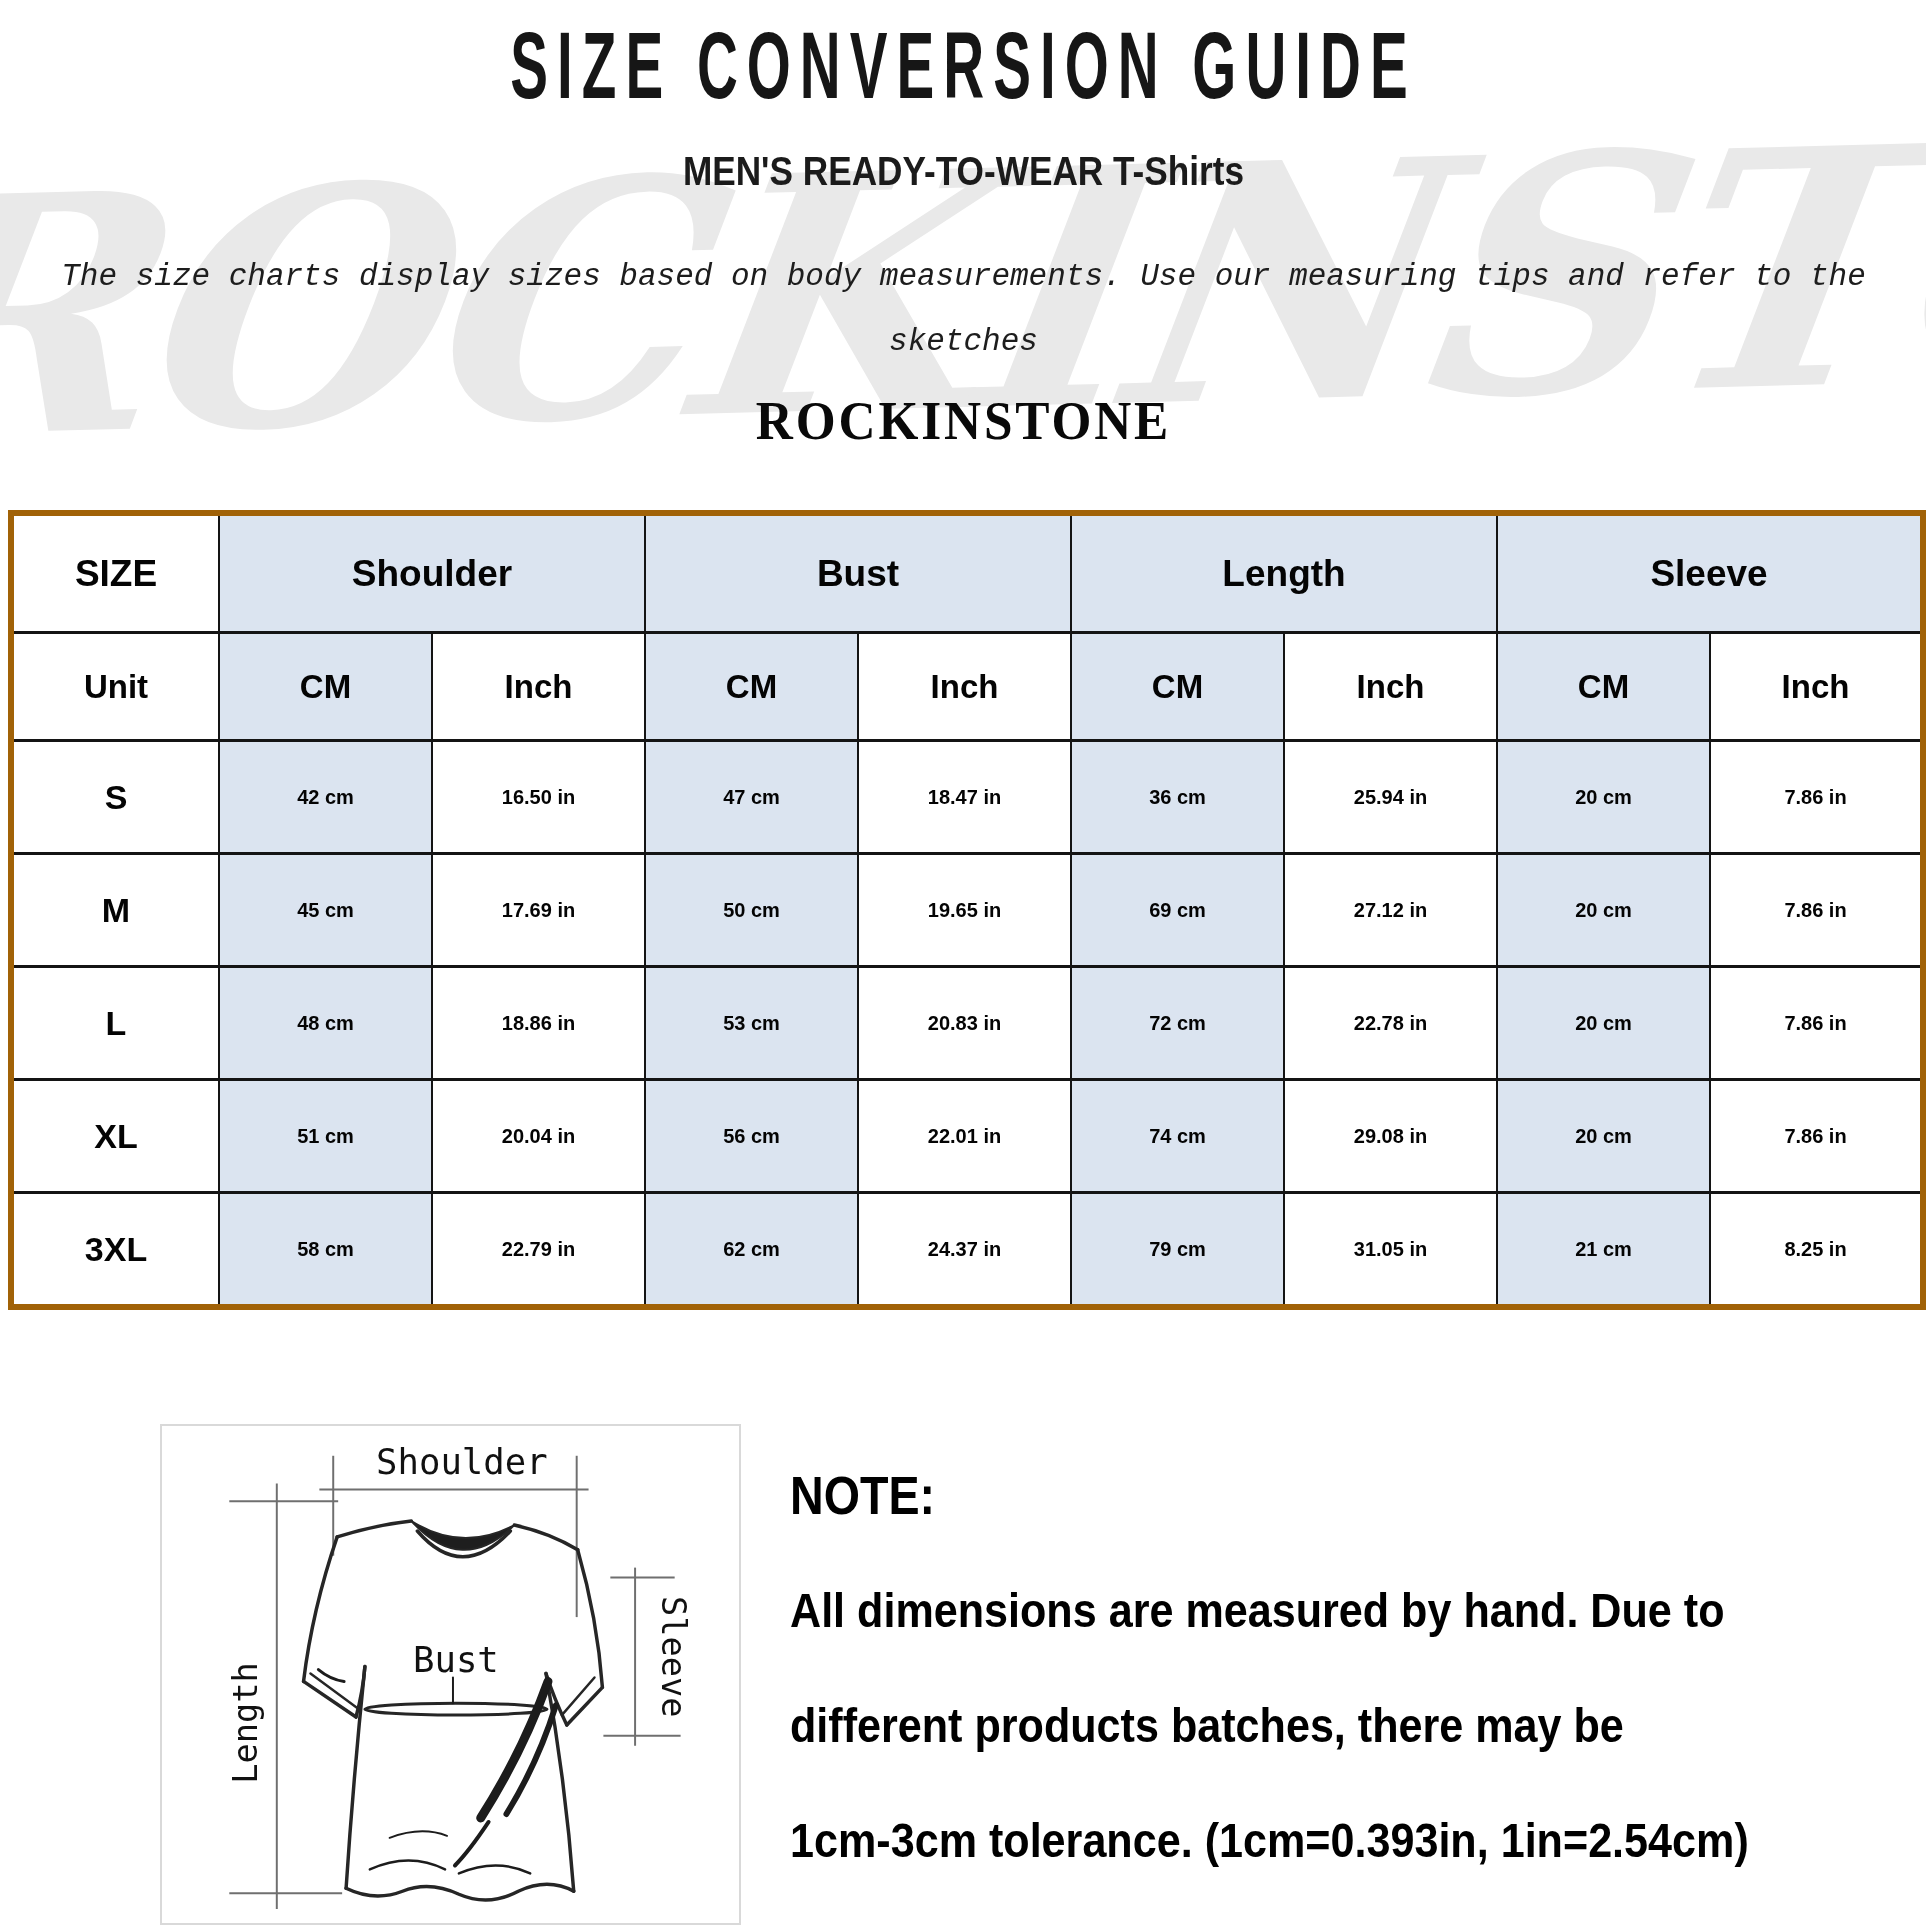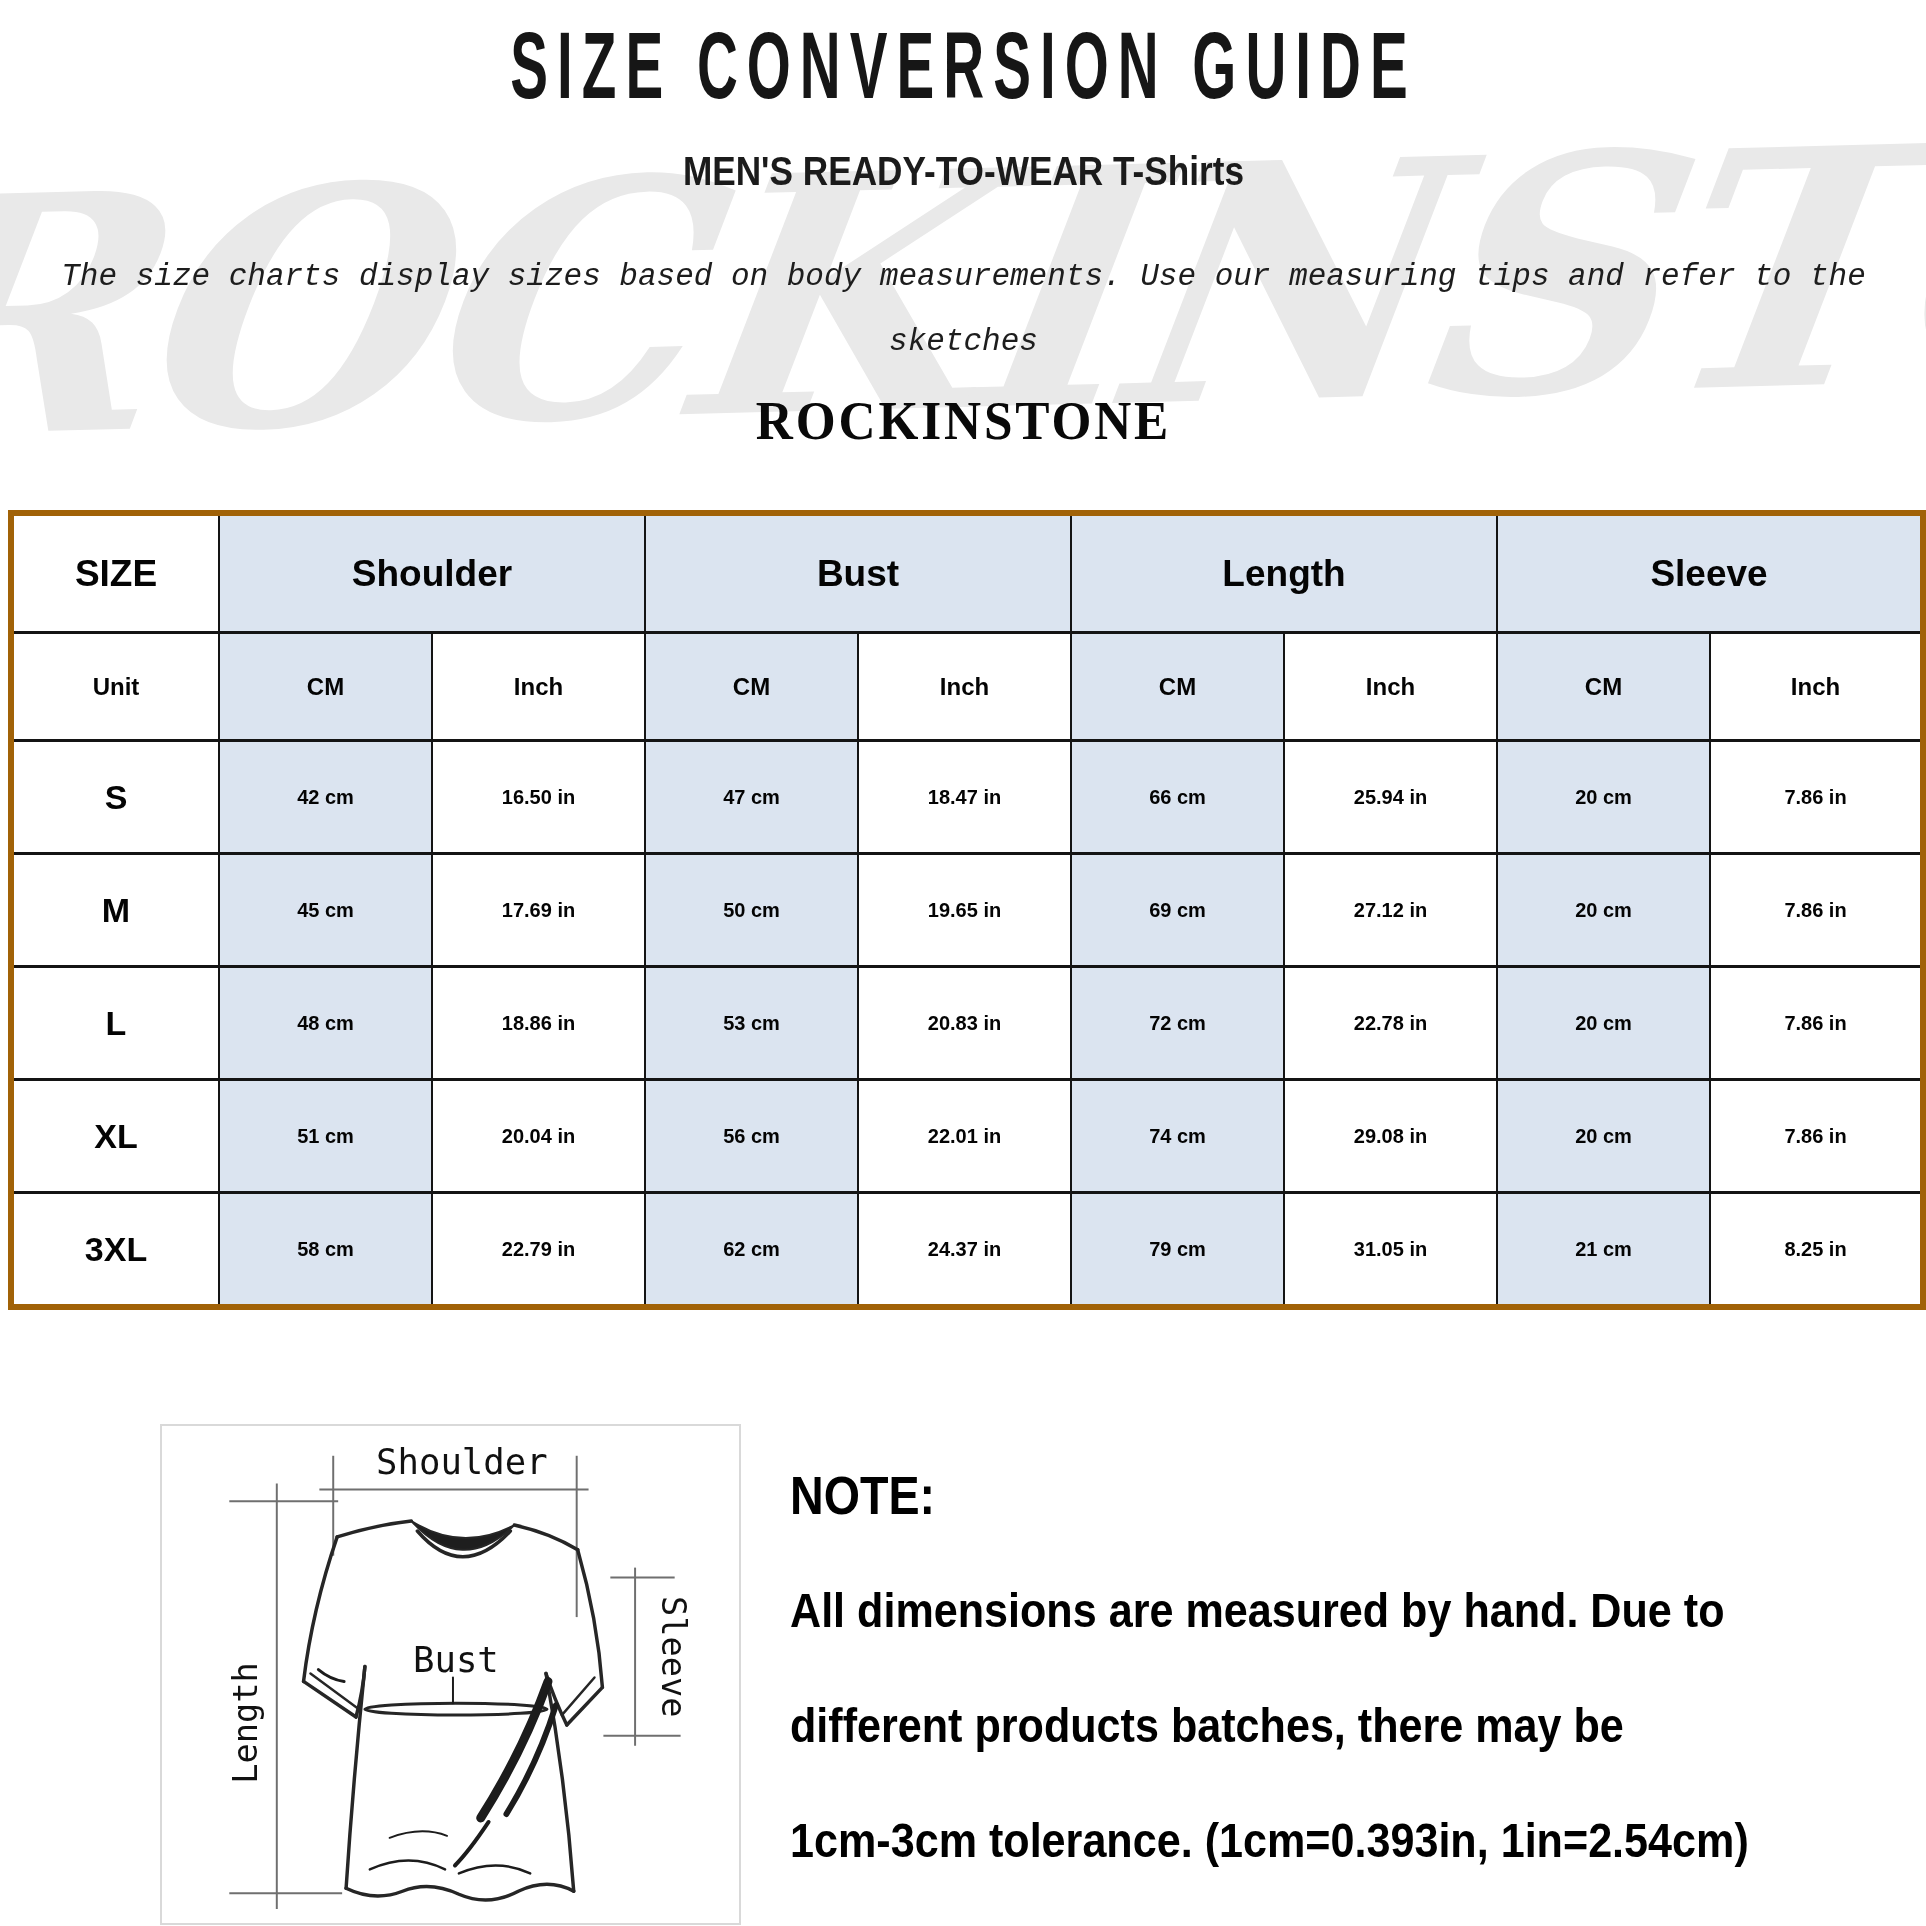--- a/index.html
+++ b/index.html
@@ -41,21 +41,21 @@
     position:absolute; top:510px; left:8px; z-index:2; background:#a21caf;
     border-collapse:collapse; table-layout:fixed; width:1911px; border:6px solid #a16207;
   }
   .size-table td {
     border:3px solid #141414; border-left-width:2px; border-right-width:2px;
     text-align:center; vertical-align:middle; padding:0;
     font-weight:bold; color:#040404; background:#fff;
   }
   .size-table .shade { background:#dbe4f0; }
   .group-row td { height:115px; font-size:37px; }
-  .unit-row td  { height:105px; font-size:24px; }
+  .unit-row td  { height:105px; font-size:33px; }
   .data-row td  { height:110px; font-size:20px; }
   .data-row td.c-size { font-size:34px; }
 
   
   .figure {
     position:absolute; left:160px; top:1424px; width:577px; height:497px; z-index:2;
     border:2px solid #d9d9d9; background:#fff;
   }
   .figure svg { display:block; width:100%; height:100%; }
   .diagram-label { font-family:"DejaVu Sans Mono", monospace; fill:#111; }
@@ -115,21 +115,21 @@
         <td>Inch</td>
         <td class="shade">CM</td>
         <td>Inch</td>
       </tr>
       <tr class="data-row">
         <td class="c-size">S</td>
         <td class="shade">42 cm</td>
         <td>16.50 in</td>
         <td class="shade">47 cm</td>
         <td>18.47 in</td>
-        <td class="shade">66 cm</td>
+        <td class="shade">36 cm</td>
         <td>25.94 in</td>
         <td class="shade">20 cm</td>
         <td>7.86 in</td>
       </tr>
       <tr class="data-row">
         <td class="c-size">M</td>
         <td class="shade">45 cm</td>
         <td>17.69 in</td>
         <td class="shade">50 cm</td>
         <td>19.65 in</td>

